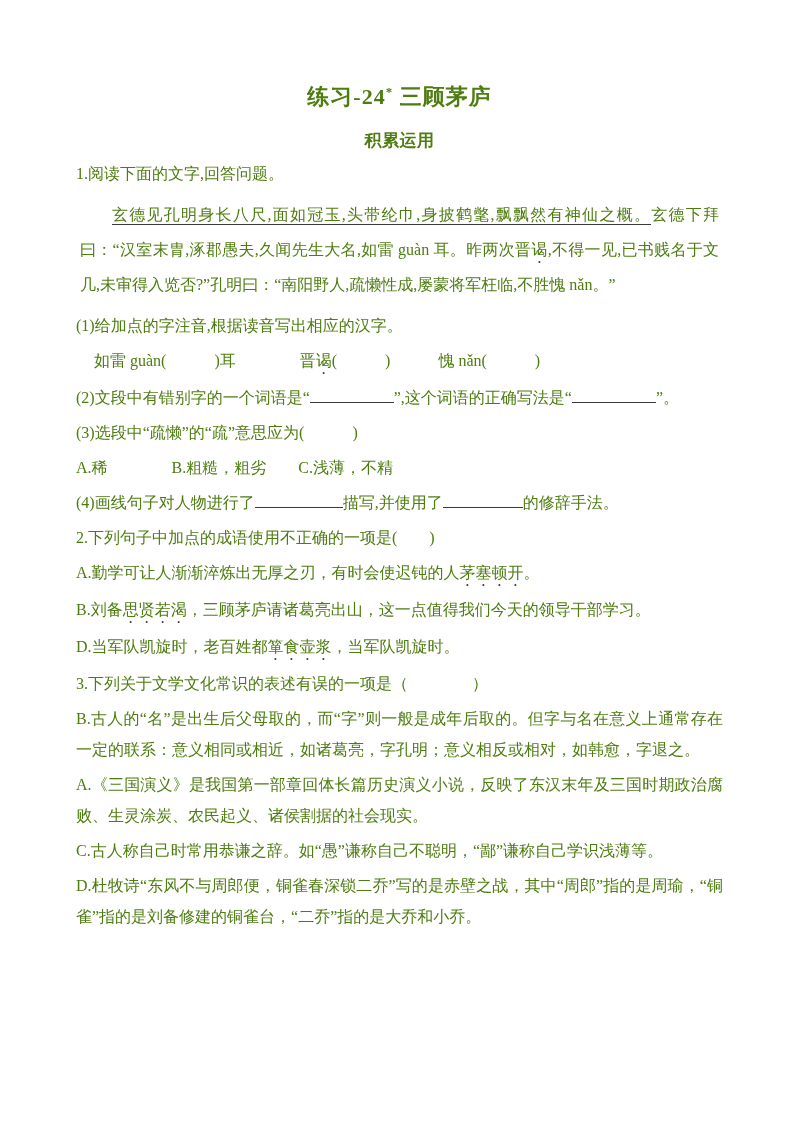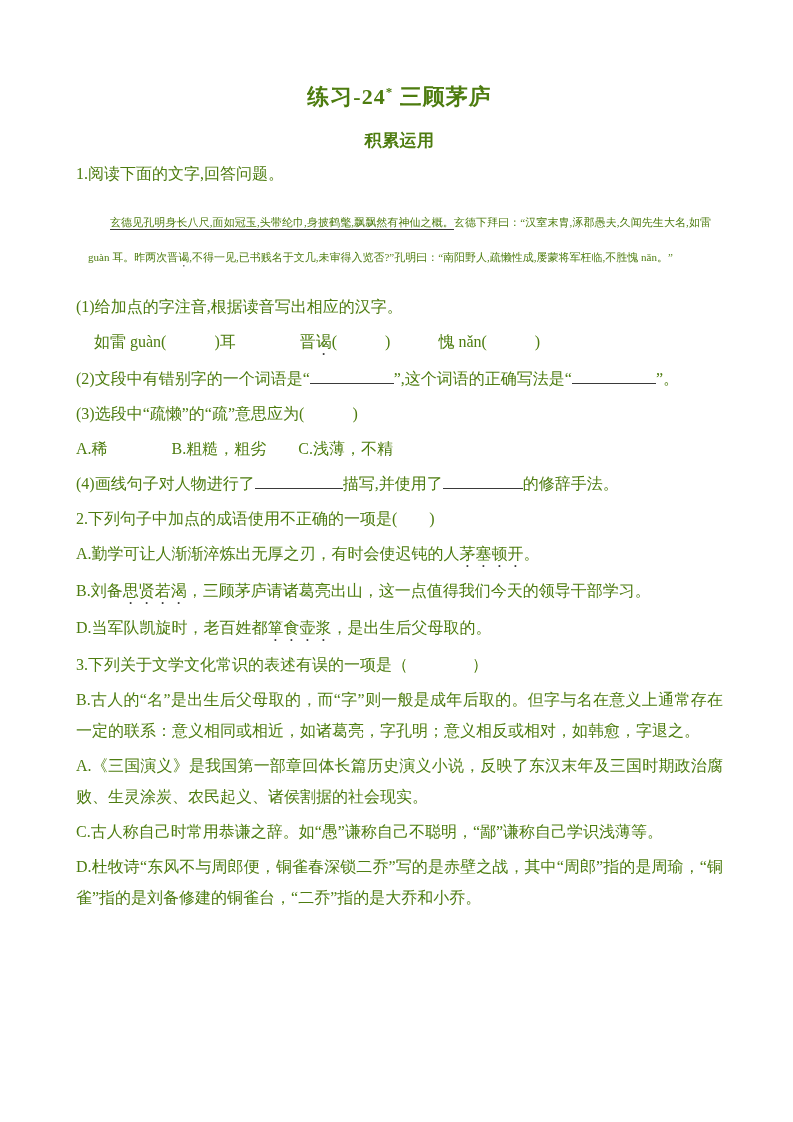--- a/index.html
+++ b/index.html
@@ -33,25 +33,25 @@
     letter-spacing:0.5px;
     text-align:center;
   }
   .line{
     margin:4px;
     line-height:31px;
     font-size:16px;
   }
   .indent1{padding-left:18px;}
   .passage{
-    margin:16px;
+    margin:8px;
     line-height:35px;
     text-align:justify;
     text-indent:2em;
-    font-size:11px;
+    font-size:16px;
   }
   .opt{
     margin:4px;
     line-height:31px;
     text-align:justify;
     font-size:16px;
   }
   .u{
     border-bottom:1px solid #3a3a3a;
     padding-bottom:1px;
@@ -96,21 +96,21 @@
 
   <p class="line"><span>(4)画线句子对人物进行了</span><span class="blank w88"></span><span>描写,并使用了</span><span class="blank w80"></span><span>的修辞手法。</span></p>
 
   <p class="line">2.下列句子中加点的成语使用不正确的一项是(　　)</p>
 
   <p class="opt"><span>A.勤学可让人渐渐淬炼出无厚之刃，有时会使迟钝的人</span><span class="dots">茅塞顿开</span><span>。</span></p>
 
   <p class="opt"><span>B.刘备</span><span class="dots">思贤若渴</span><span>，三顾茅庐请诸葛亮出山，这一点值得我们今天的领导干部学习。</span></p>
 
 
-  <p class="opt"><span>D.当军队凯旋时，老百姓都</span><span class="dots">箪食壶浆</span><span>，是出生后父母取的。</span></p>
+  <p class="opt"><span>D.当军队凯旋时，老百姓都</span><span class="dots">箪食壶浆</span><span>，当军队凯旋时。</span></p>
 
   <p class="line">3.下列关于文学文化常识的表述有误的一项是（　　　　）</p>
 
   <p class="opt">B.古人的“名”是出生后父母取的，而“字”则一般是成年后取的。但字与名在意义上通常存在一定的联系：意义相同或相近，如诸葛亮，字孔明；意义相反或相对，如韩愈，字退之。</p>
   <p class="opt">A.《三国演义》是我国第一部章回体长篇历史演义小说，反映了东汉末年及三国时期政治腐败、生灵涂炭、农民起义、诸侯割据的社会现实。</p>
   <p class="opt">C.古人称自己时常用恭谦之辞。如“愚”谦称自己不聪明，“鄙”谦称自己学识浅薄等。</p>
   <p class="opt">D.杜牧诗“东风不与周郎便，铜雀春深锁二乔”写的是赤壁之战，其中“周郎”指的是周瑜，“铜雀”指的是刘备修建的铜雀台，“二乔”指的是大乔和小乔。</p>
 
 </div>
 

